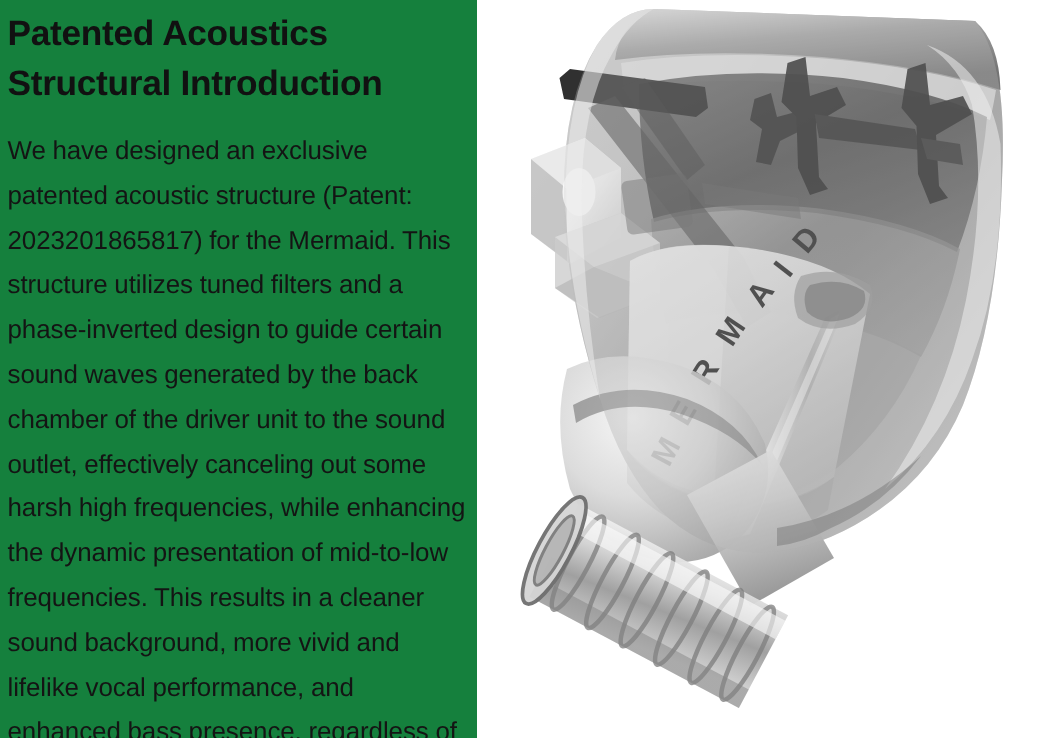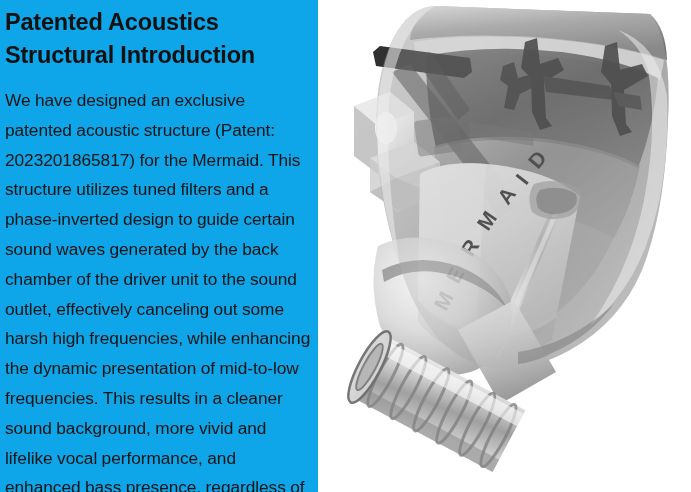--- a/index.html
+++ b/index.html
@@ -8,21 +8,21 @@
     padding: 0;
     background: #ffffff;
   }
   body {
     font-family: "Liberation Sans", "DejaVu Sans", sans-serif;
   }
   #page {
     position: relative;
     width: 691px;
     height: 492px;
-    background: #0ea5e9;
+    background: #15803d;
     overflow: hidden;
   }
 
   
   #text-column {
     position: absolute;
     left: 0px;
     top: 0px;
     width: 318px;
     height: 492px;

